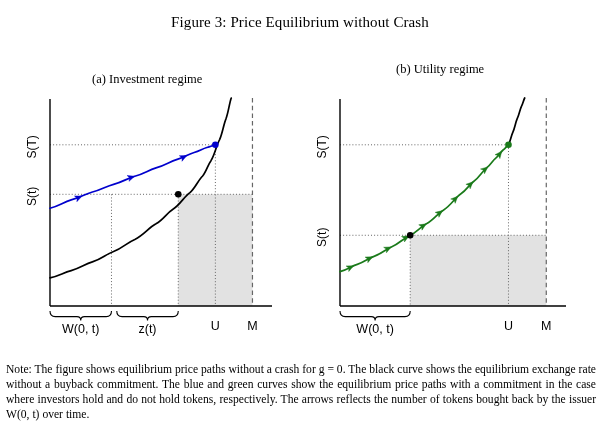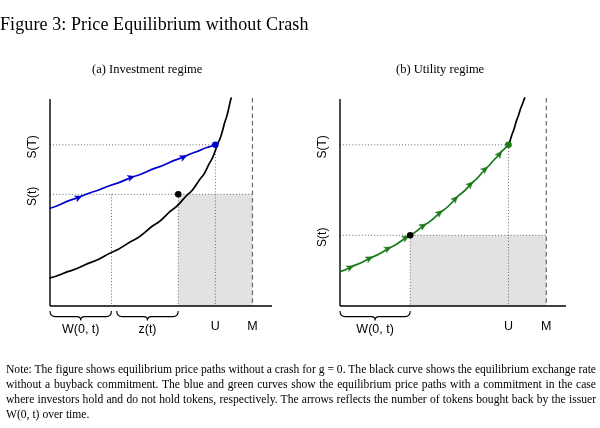--- a/index.html
+++ b/index.html
@@ -7,32 +7,32 @@
     width:600px;height:428px;
     background:#ffffff;
     font-family:"Liberation Serif", serif;
     color:#000;
     overflow:hidden;
     position:relative;
   }
   #fig-title{
     position:absolute;
     top:14px;left:0;width:600px;
-    text-align:left;
+    text-align:center;
     font-family:"Liberation Serif", serif;
-    font-size:18px;
+    font-size:15px;
     letter-spacing:0.1px;
   }
   .panel-title{
     position:absolute;
     font-family:"Liberation Serif", serif;
     font-size:12.5px;
     white-space:nowrap;
   }
-  #panel-a-title{ top:62px; left:92px; }
+  #panel-a-title{ top:72px; left:92px; }
   #panel-b-title{ top:62px; left:396px; }
 
   #plot-area{
     position:absolute;
     top:0;left:0;width:600px;height:345px;
   }
   #note{
     position:absolute;
     left:6px; top:362px; width:590px;
     font-family:"Liberation Serif", serif;

